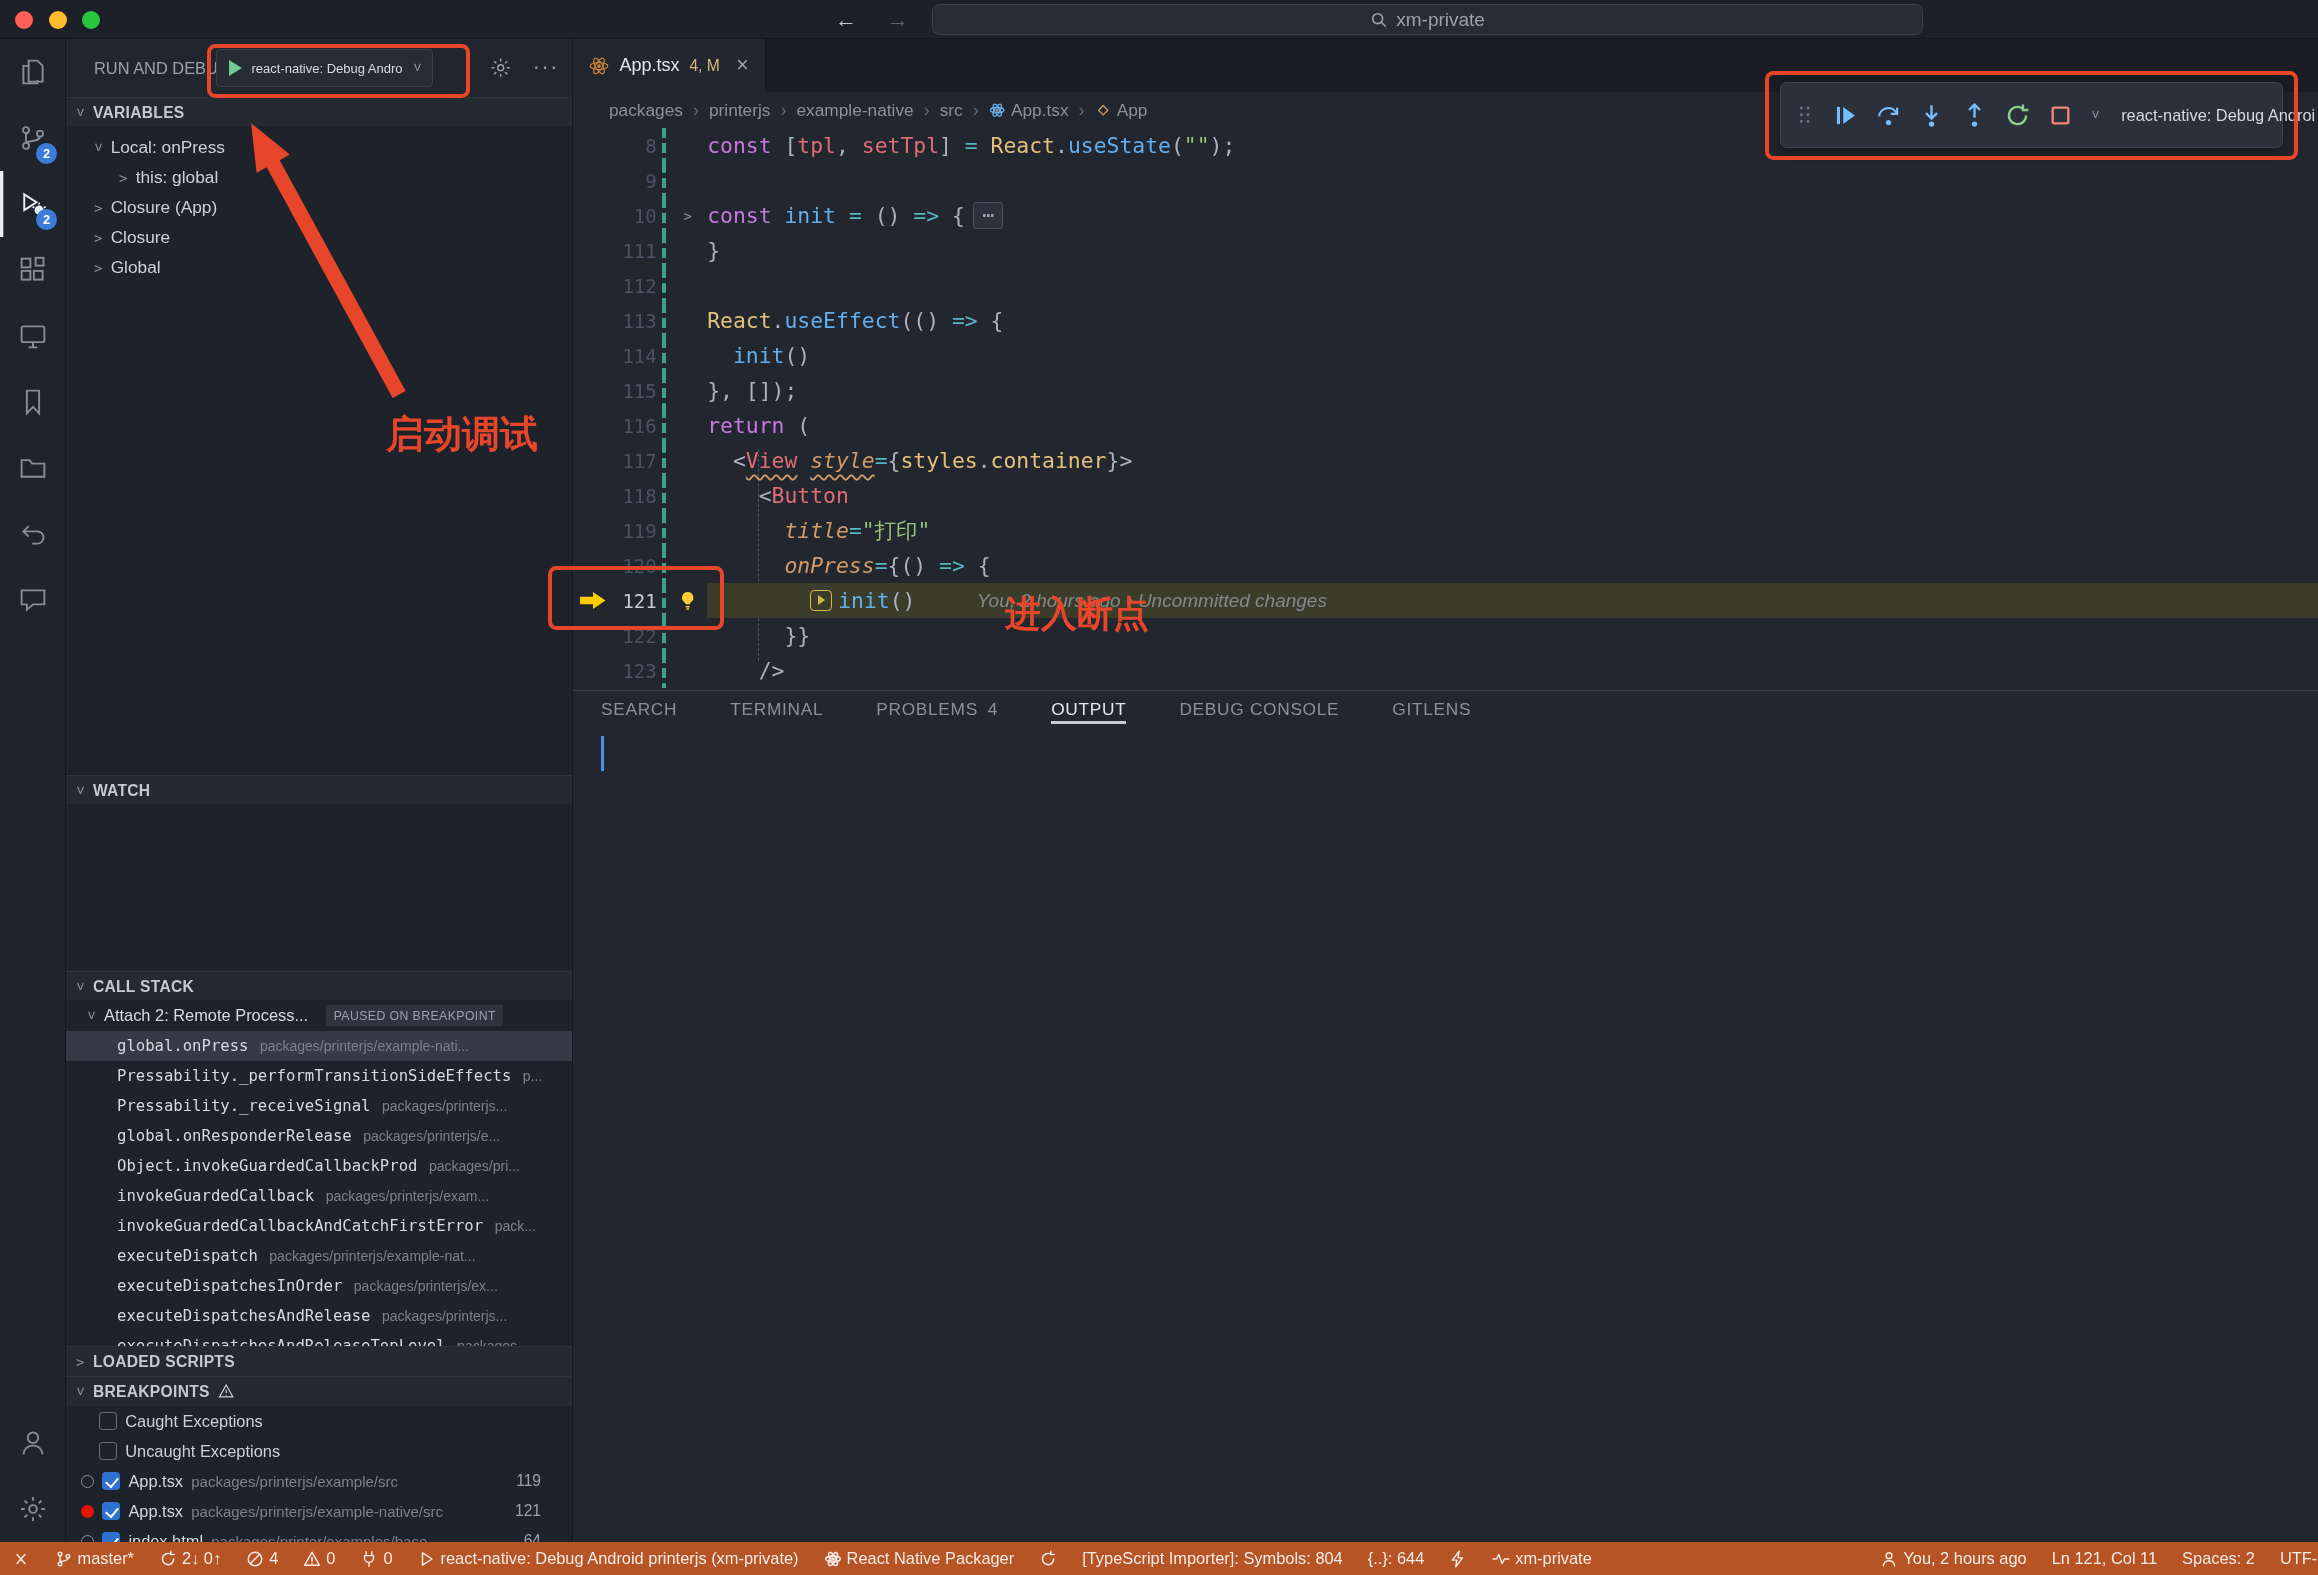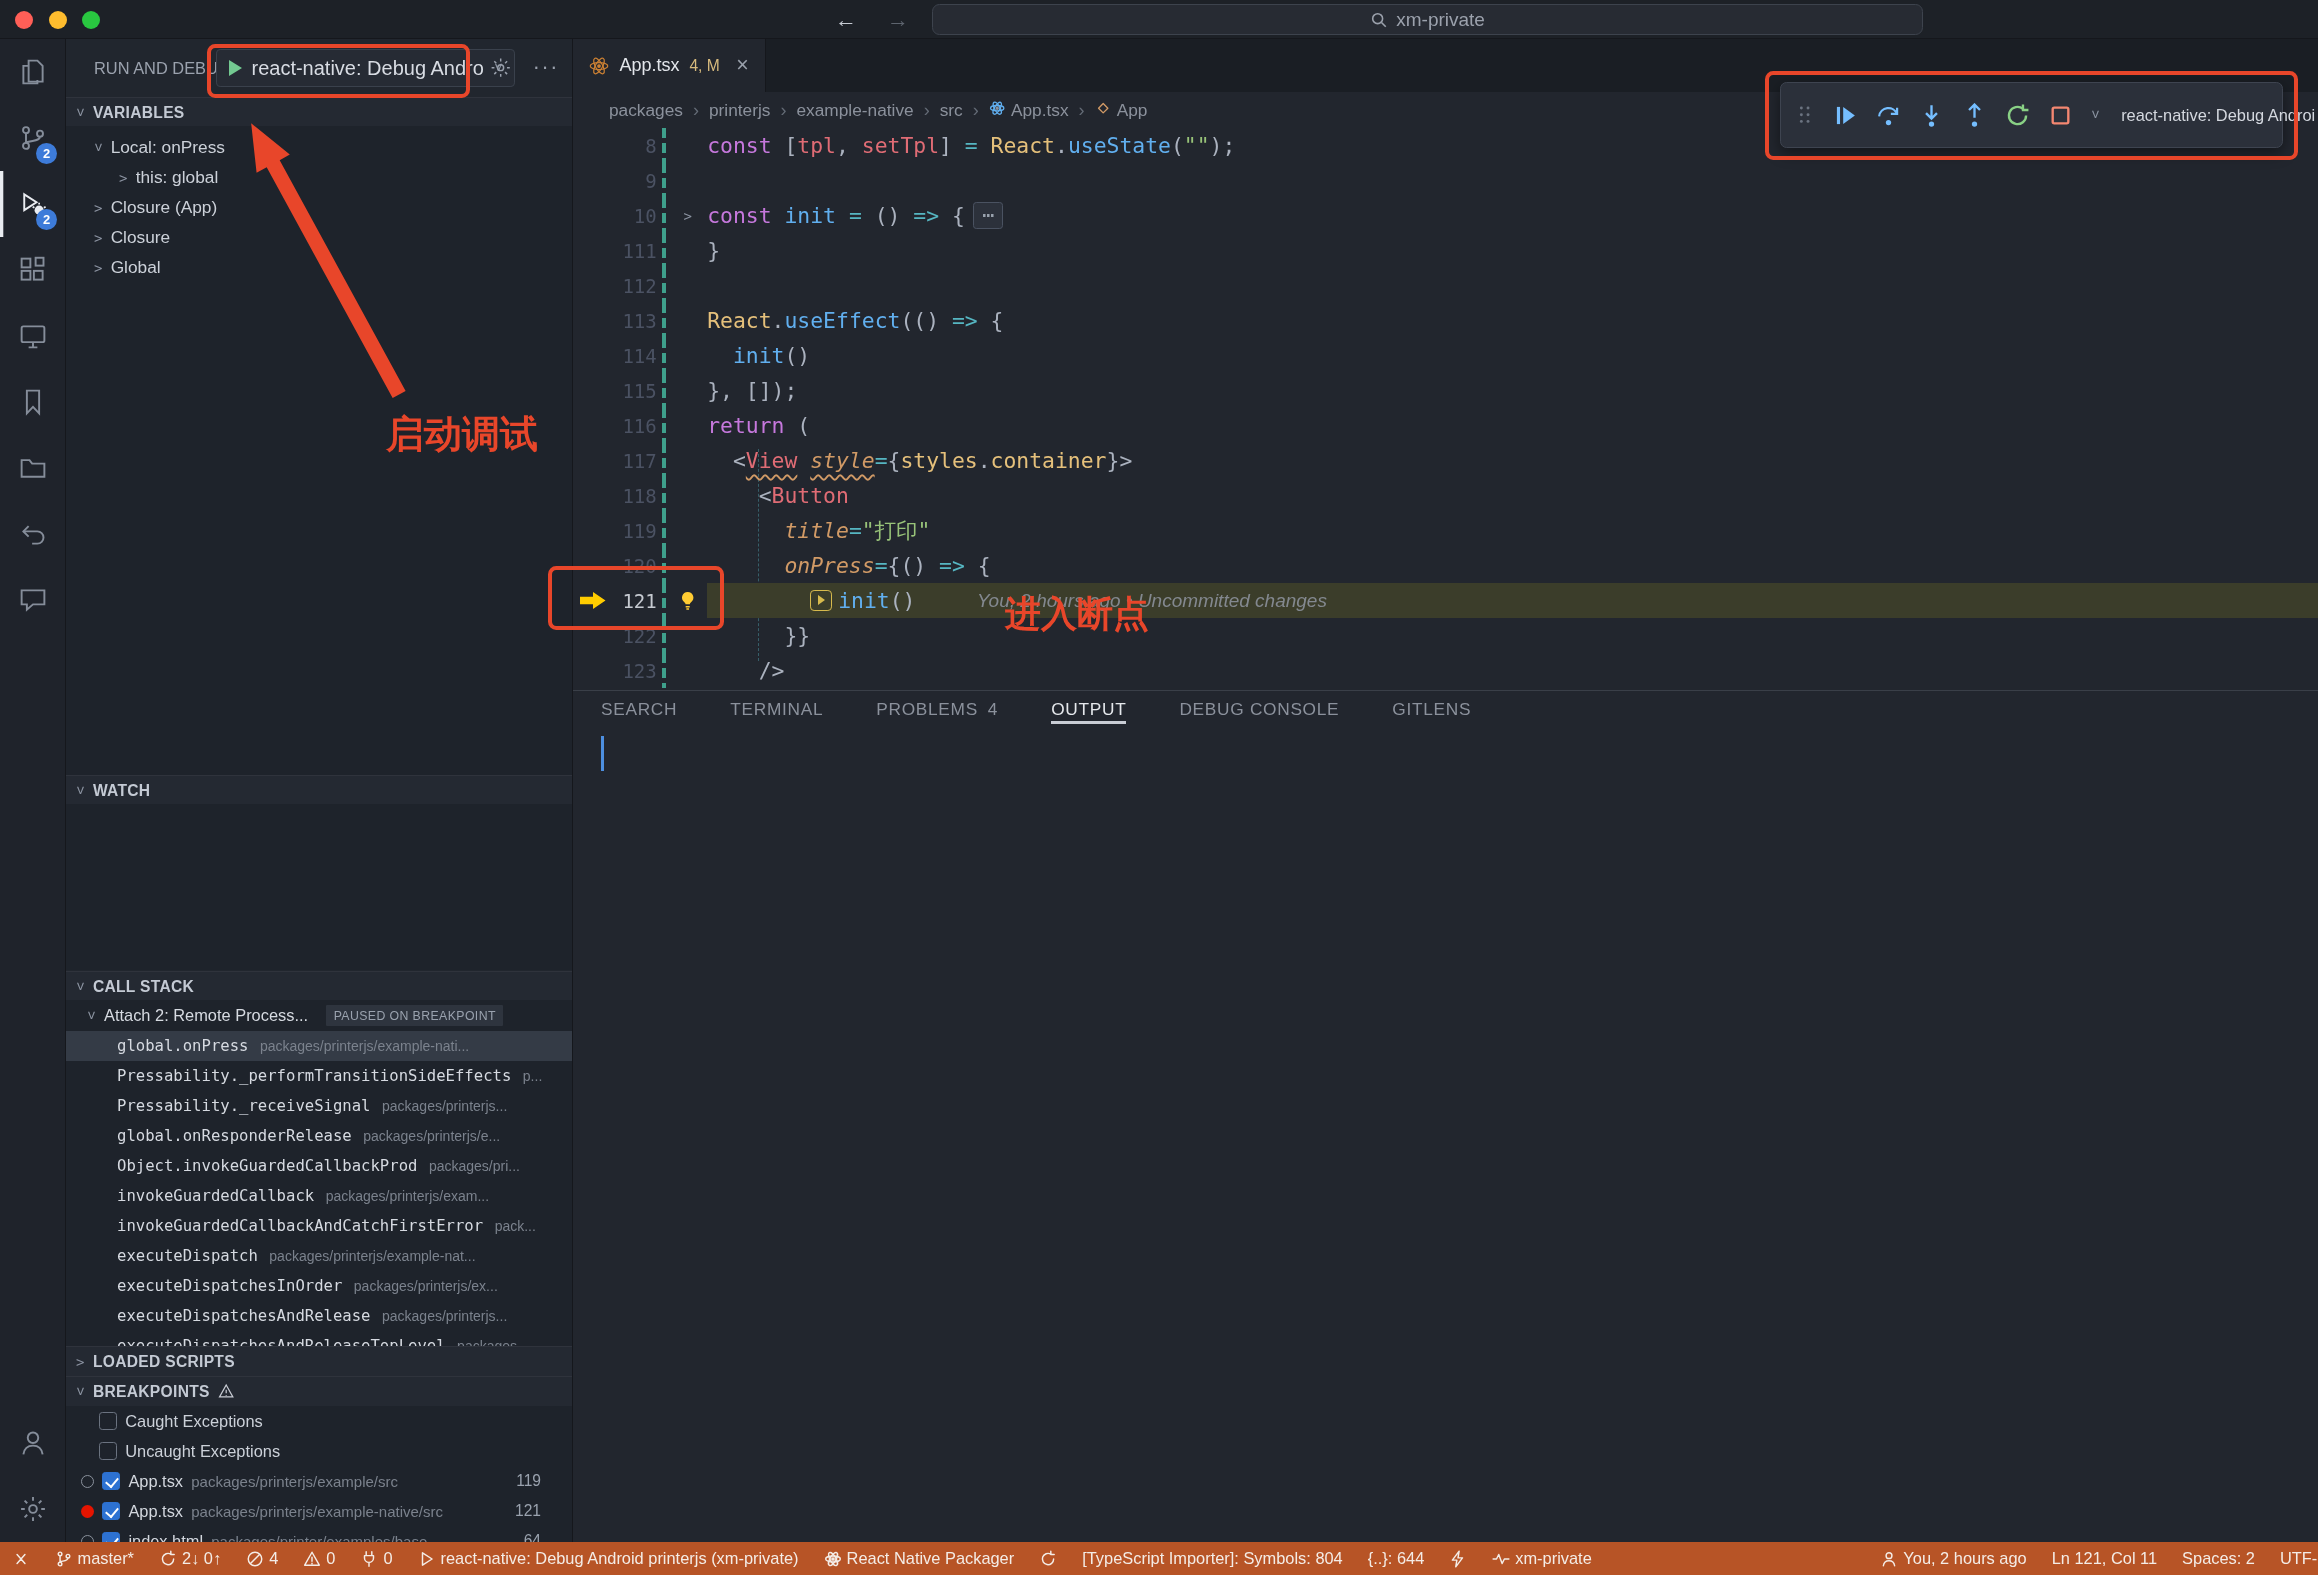--- a/index.html
+++ b/index.html
@@ -21,21 +21,21 @@
 .ab-item{width:66px;height:66px;position:relative;display:flex;align-items:center;justify-content:center;color:#858d9a;cursor:pointer}
 .ab-item.active{color:#e9ecf1;box-shadow:inset 3.3px 0 0 0 #e9ecf1}
 .ab-badge{position:absolute;right:8.2px;bottom:6.6px;min-width:21.4px;height:21.4px;padding:0 3.3px;border-radius:10.7px;background:var(--badge,#3d7bd9);color:#fff;font-size:13px;line-height:21.4px;text-align:center;font-weight:bold}
 .ab-spacer{flex:1}
 
 
 .sidebar{position:absolute;left:66px;top:39px;width:507px;bottom:33px;background:#21262e;border-right:0.8px solid #15171c;overflow:hidden;z-index:3}
 .sb-top{position:absolute;left:0;top:0;right:0;height:58px}
 .sb-title{position:absolute;left:28px;top:20px;font-size:16.4px;color:#9ba2ae;white-space:nowrap}
 .cfg{position:absolute;left:150px;top:10px;height:38px;display:flex;align-items:center;gap:10px;background:#262b34;border:0.8px solid #3a414c;border-radius:4.1px;padding:0 11.5px;cursor:pointer;max-width:321px}
-.cfg-label{font-size:20px;color:#d8dce3;white-space:nowrap;overflow:hidden}
+.cfg-label{font-size:13px;color:#d8dce3;white-space:nowrap;overflow:hidden}
 .play{width:0;height:0;border-left:13px solid #73c991;border-top:8.2px solid transparent;border-bottom:8.2px solid transparent}
 .sb-actions{position:absolute;right:13px;top:16.4px;display:flex;gap:21.4px;color:#9aa1ad;align-items:center}
 .dots{font-size:21.4px;letter-spacing:1.6px;cursor:pointer}
 .sec-h{position:absolute;left:0;right:0;height:30px;display:flex;align-items:center;gap:8.2px;padding-left:10px;background:#242932;border-top:0.8px solid rgba(255,255,255,.05);font-weight:bold;font-size:15.6px;color:#c4cad4;letter-spacing:0.3px;cursor:pointer}
 .sec-b{position:absolute;left:0;right:0;background:#1e232b;overflow:hidden}
 .chev{display:inline-block;font-size:14px;color:#8b93a1;font-weight:normal;transform-origin:55% 50%;font-family:"DejaVu Sans Mono",monospace}
 .chev.down{transform:rotate(90deg)}
 .tree-row{height:30px;display:flex;align-items:center;gap:8.2px;font-size:17.3px;color:#ccd1d9;white-space:nowrap;cursor:pointer}
 .warn-ic{color:#c8ccd4}
 
@@ -59,21 +59,21 @@
 .bp-line{margin-left:auto;margin-right:31px;color:#9aa2ae;font-size:15.6px}
 
 
 .editor{position:absolute;left:573px;top:39px;right:0;bottom:33px;background:#22262e}
 .tabbar{position:absolute;top:0;left:0;right:0;height:53px;background:#1a1e24;display:flex}
 .tab{display:flex;align-items:center;gap:10px;padding:0 16.4px;background:#22262e;border-right:0.8px solid #15171c;cursor:pointer}
 .tab-label{font-size:18px;color:#e3e6eb}
 .tab-badge{font-size:15.6px;color:#d7ba7d}
 .tab-close{font-size:21.4px;color:#9aa1ac;margin-left:6.6px;cursor:pointer}
 .crumbs{position:absolute;top:53px;left:0;right:0;height:36px;display:flex;align-items:center;gap:10px;padding-left:36px;font-size:17.3px;color:#8b919c}
-.bc-item{display:flex;gap:5.8px;cursor:pointer;white-space:nowrap}
+.bc-item{display:flex;align-items:center;gap:5.8px;cursor:pointer;white-space:nowrap}
 .bc-sep{color:#646b76;font-size:18px}
 .code{position:absolute;top:89px;left:0;right:0;height:562px;overflow:hidden}
 .crow{height:35px;display:flex;align-items:center;position:relative;font-family:"DejaVu Sans Mono","Liberation Mono",monospace;font-size:21.4px;white-space:pre;color:#abb2bf}
 .crow.cur{background:linear-gradient(to right,transparent 0,transparent 134px,var(--debug-line,#3b3d2a) 134px)}
 .bp{width:39px;height:100%;display:flex;align-items:center;justify-content:center;cursor:pointer}
 .ln{width:48px;text-align:right;color:#4b5263;font-size:19px;padding-right:3.3px;cursor:pointer}
 .crow.cur .ln{color:#c6cad1}
 .git{width:8.2px;align-self:stretch;background:repeating-linear-gradient(to bottom,#3fa08c 0 10px,transparent 10px 15px);background-size:4.1px 100%;background-repeat:no-repeat;background-position:1.6px 0}
 .foldc{width:39px;height:100%;display:flex;align-items:center;justify-content:center;gap:1.6px}
 .ct{flex:1;display:flex;align-items:center}

